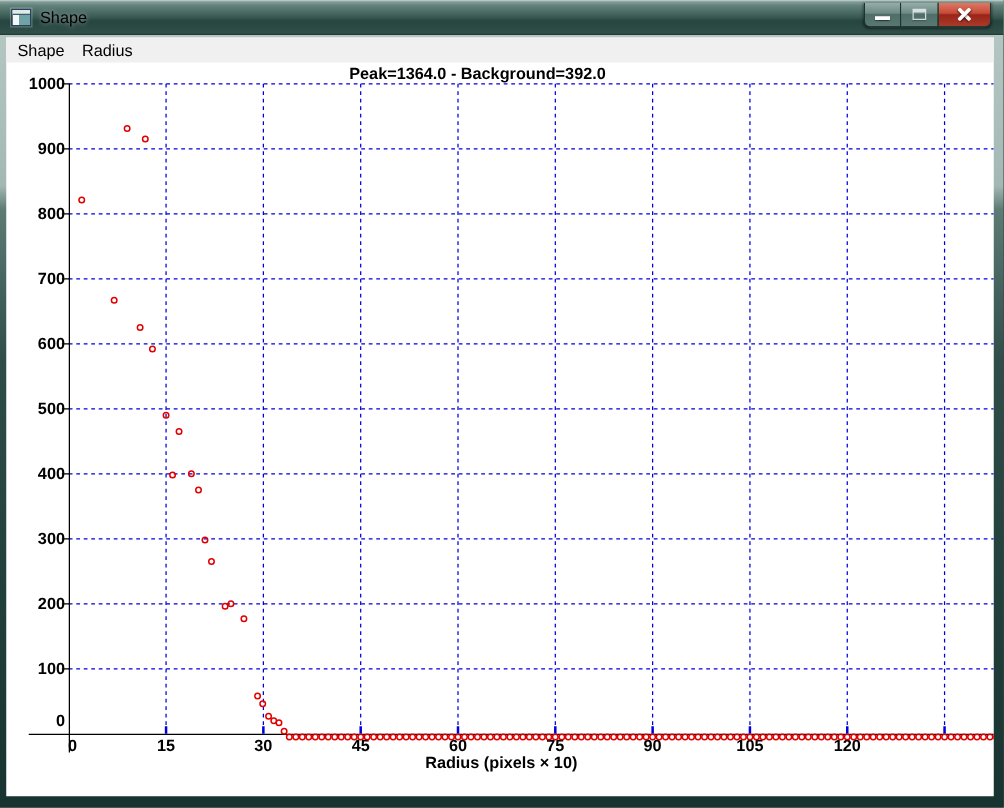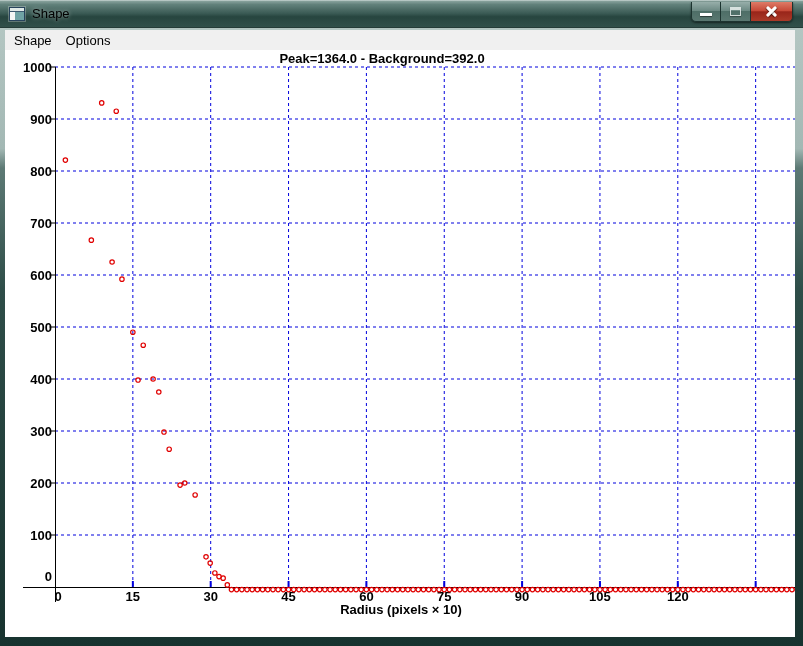--- a/index.html
+++ b/index.html
@@ -76,21 +76,21 @@
             <span class="x1"></span>
             <span class="x2"></span>
           </div>
       </div>
     </div>
   </div>
 
   <div class="client">
     <div class="menubar">
       <span class="menu-item">Shape</span>
-      <span class="menu-item">Options</span>
+      <span class="menu-item">Radius</span>
     </div>
     <svg width="790" height="587" id="plot">
         <line x1="50" y1="485" x2="790" y2="485" stroke="#0000dd" stroke-width="1" stroke-dasharray="3,3"></line>
         <line x1="50" y1="433" x2="790" y2="433" stroke="#0000dd" stroke-width="1" stroke-dasharray="3,3"></line>
         <line x1="50" y1="381" x2="790" y2="381" stroke="#0000dd" stroke-width="1" stroke-dasharray="3,3"></line>
         <line x1="50" y1="329" x2="790" y2="329" stroke="#0000dd" stroke-width="1" stroke-dasharray="3,3"></line>
         <line x1="50" y1="277" x2="790" y2="277" stroke="#0000dd" stroke-width="1" stroke-dasharray="3,3"></line>
         <line x1="50" y1="225" x2="790" y2="225" stroke="#0000dd" stroke-width="1" stroke-dasharray="3,3"></line>
         <line x1="50" y1="173" x2="790" y2="173" stroke="#0000dd" stroke-width="1" stroke-dasharray="3,3"></line>
         <line x1="50" y1="121" x2="790" y2="121" stroke="#0000dd" stroke-width="1" stroke-dasharray="3,3"></line>

